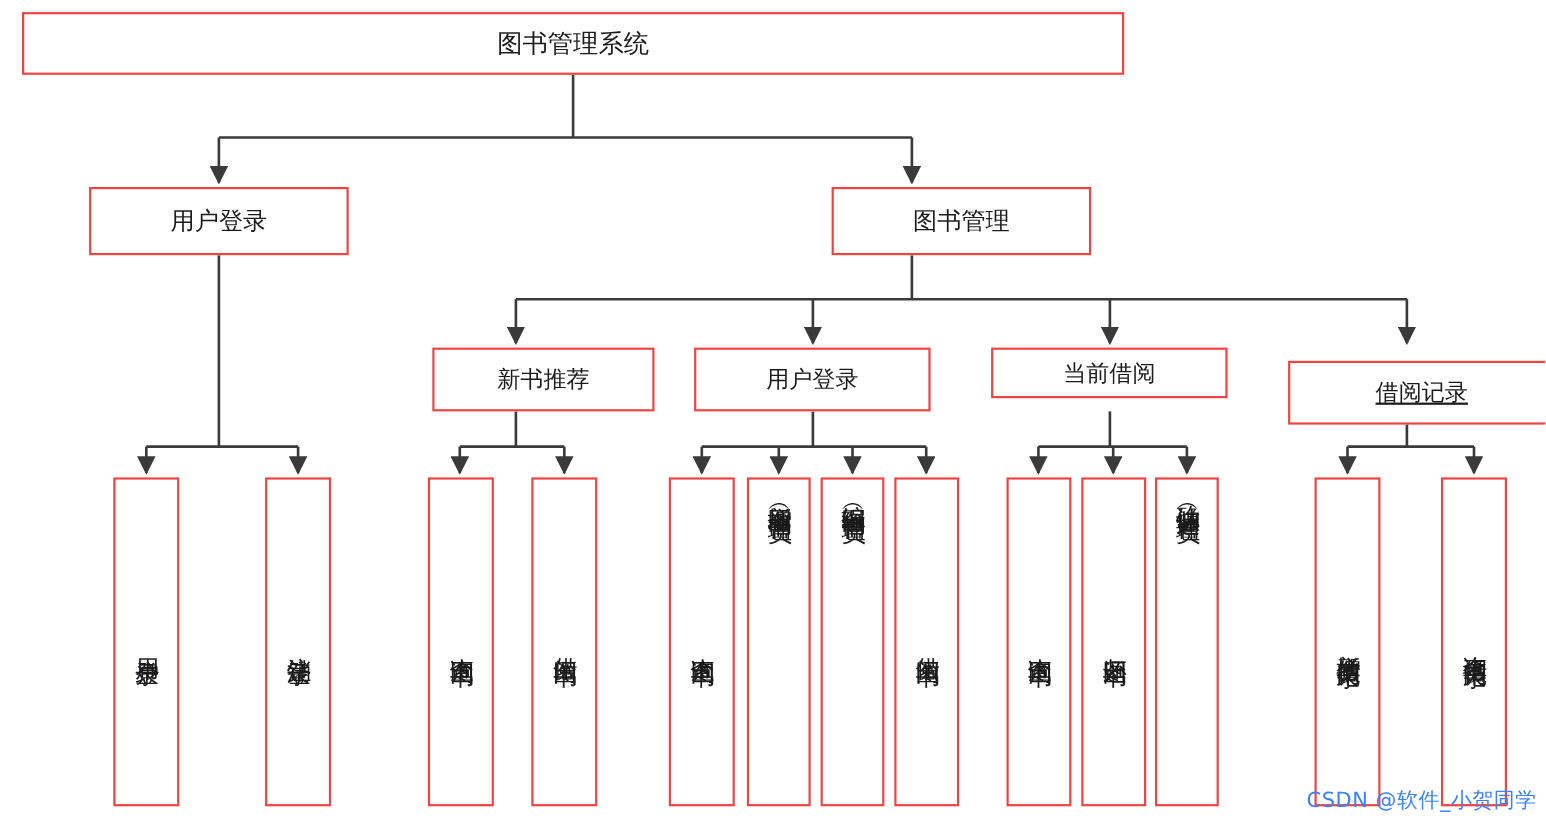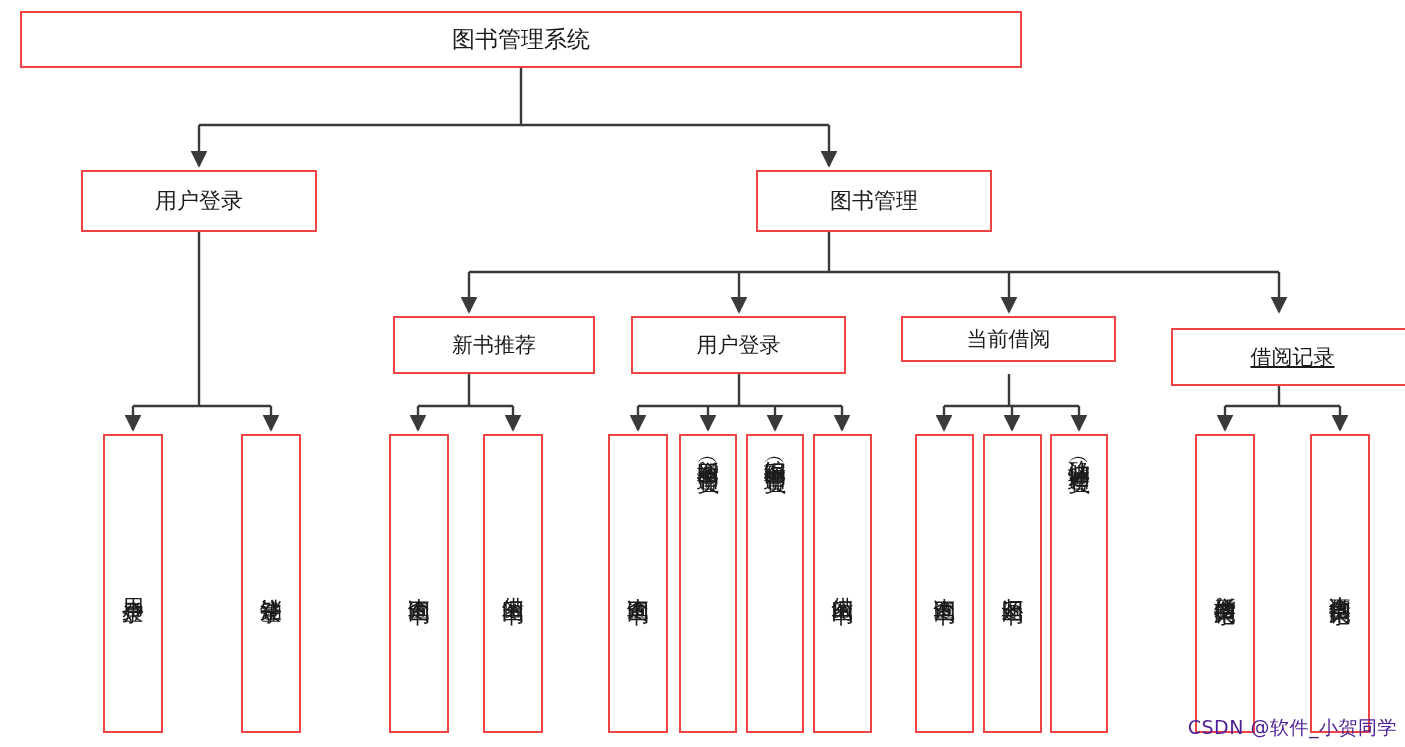--- a/index.html
+++ b/index.html
@@ -60,21 +60,21 @@
     justify-content: flex-start;
   }
   .label {
     white-space: nowrap;
   }
   .watermark {
     position: absolute;
     right: 8px;
     bottom: 6px;
     font-size: 19px;
-    color: #4c1d95;
+    color: #3b82f6;
     letter-spacing: 0.5px;
     white-space: nowrap;
   }
 </style>
 </head>
 <body>
 
 <div id="canvas">
 
   <svg class="edges" viewBox="0 0 1405 747" xmlns="http://www.w3.org/2000/svg">

